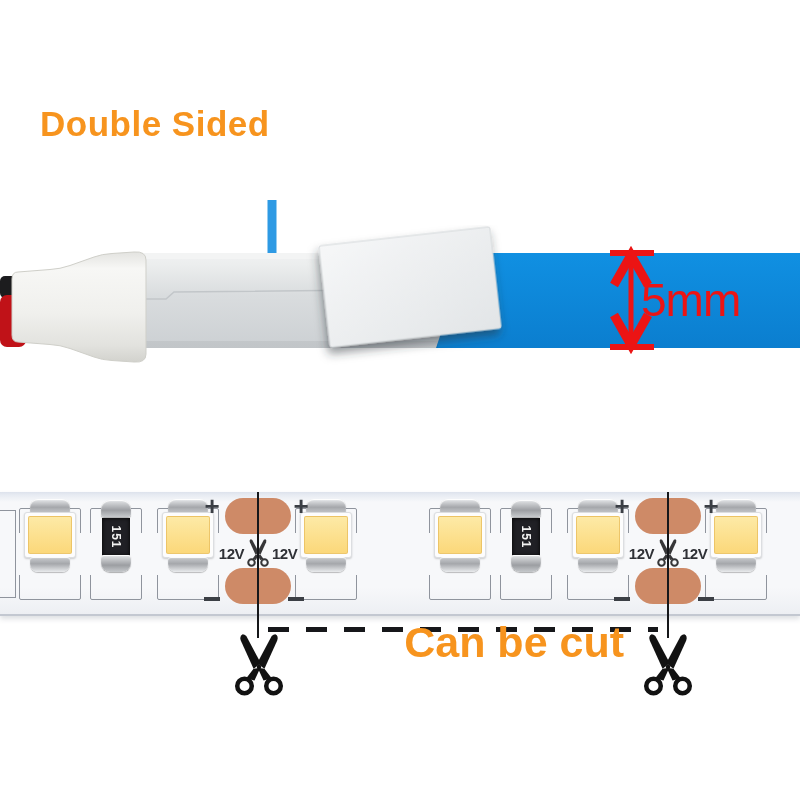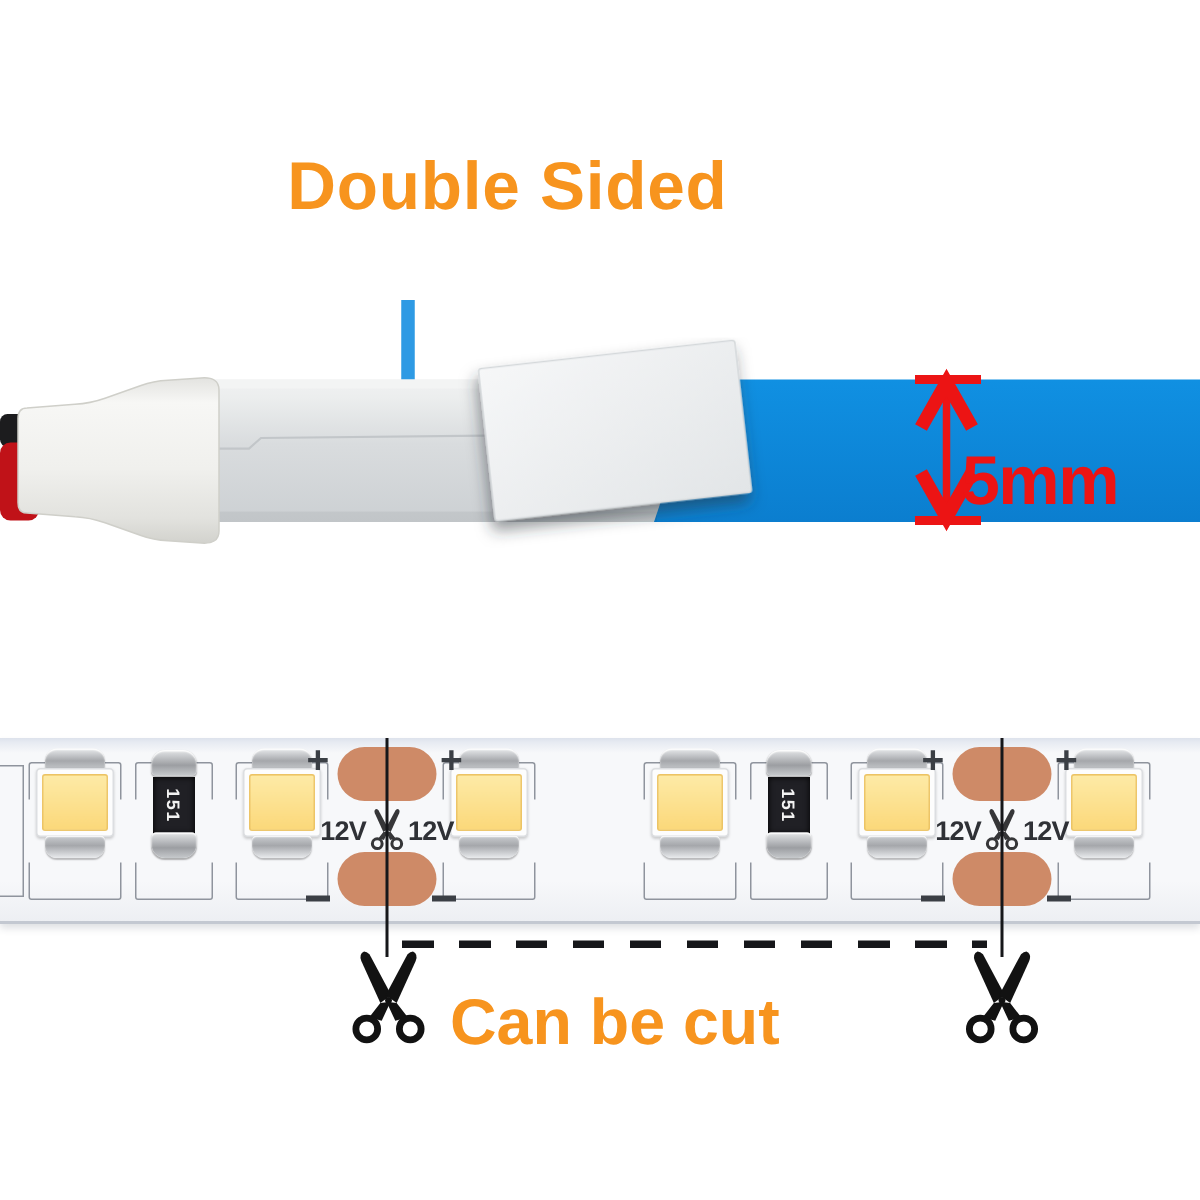--- a/index.html
+++ b/index.html
@@ -1,27 +1,27 @@
 <!DOCTYPE html>
 <html style="--orange: #F7941E; --arrow-blue: #2E9AE4; --strip-blue: #0E89DC; --red: #EC1414; --copper: #CE8A67; --pcb-bg: #f7f8fa;"><head>
 <meta charset="utf-8">
 <style>
   html,body{margin:0;padding:0;background:#ffffff;}
   .stage{position:relative;width:800px;height:800px;background:#fff;overflow:hidden;
          font-family:"Liberation Sans","DejaVu Sans",sans-serif;}
 
   
-  .headline{position:absolute;left:40px;top:99px;width:445px;text-align:right;
-            color:var(--orange,#F7941E);font-size:45px;font-weight:600;line-height:50px;letter-spacing:.5px;}
+  .headline{position:absolute;left:40px;top:99px;width:445px;text-align:left;
+            color:var(--orange,#F7941E);font-size:35px;font-weight:600;line-height:50px;letter-spacing:.5px;}
   .down-arrow{position:absolute;left:240px;top:198px;}
 
   
   .strip-top{position:absolute;left:0;top:225px;}
-  .mm-label{position:absolute;left:641px;top:273px;font-size:46px;font-weight:700;
-            color:var(--red,#EC1414);letter-spacing:-1px;margin-top:20px;}
+  .mm-label{position:absolute;left:641px;top:273px;font-size:46px;font-weight:400;
+            color:var(--red,#EC1414);letter-spacing:-1px;}
 
   
   .pcb{position:absolute;left:0;top:492px;width:800px;height:122px;
        background:linear-gradient(180deg,#dde2ec 0,#e7ebf2 3px,#f7f8fa 10px,#f7f8fa 78%,#edeff3 100%);
        border-bottom:2px solid #c3c8d1;box-shadow:0 3px 5px rgba(50,60,80,.16);}
   .outline{position:absolute;top:16px;width:62px;height:92px;border:1.6px solid #8f949d;border-radius:2px;box-sizing:border-box;}
   .outline .gap{position:absolute;top:24px;width:4px;height:42px;background:#f7f8fa;}
   .outline .gl{left:-2.5px;} .outline .gr{right:-2.5px;}
   .led,.res{position:absolute;top:0;height:122px;width:0;}
   .tab{position:absolute;width:40px;height:15px;left:-20px;
@@ -38,35 +38,35 @@
   .res-cap-t{top:8px;border-radius:9px 9px 3px 3px;}
   .res-cap-b{top:63px;border-radius:3px 3px 9px 9px;}
   .res-body{position:absolute;left:-14px;top:26px;width:28px;height:38px;background:#202025;
             display:flex;align-items:center;justify-content:center;box-shadow:inset 0 0 4px #000;}
   .res-code{color:#f2f2f2;font-size:12px;font-weight:700;transform:rotate(90deg);letter-spacing:1px;}
   .cut{position:absolute;top:0;height:122px;width:0;}
   .pad{position:absolute;left:-33px;width:66px;height:36px;border-radius:18px;
        background:linear-gradient(180deg,#d2926f,#c98259);}
   .pad-t{top:6px;} .pad-b{top:76px;}
   .cutline{position:absolute;left:-1.25px;top:0;width:2.5px;height:122px;background:#16171a;}
-  .vlabel{position:absolute;top:51px;width:48px;font-size:18px;font-weight:700;color:#2f3136;letter-spacing:-.5px;line-height:22px;}
+  .vlabel{position:absolute;top:51px;width:48px;font-size:15px;font-weight:700;color:#2f3136;letter-spacing:-.5px;line-height:22px;}
   .vl{left:-62px;text-align:right;} .vr{left:14px;text-align:left;}
   .plus{position:absolute;top:1px;width:20px;font-size:26px;line-height:26px;font-weight:600;color:#3b3f45;text-align:center;}
   .pl{left:-56px;} .pr{left:33px;}
   .minus{position:absolute;top:105px;width:16px;height:3.5px;background:#3b3f45;}
   .ml{left:-54px;} .mr{left:30px;}
   .scx-small{position:absolute;left:-13px;top:47px;opacity:.88;}
   .bracket-partial{position:absolute;left:-48px;top:18px;width:64px;height:88px;border:1.6px solid #8f949d;box-sizing:border-box;}
 
   
   .ext-line{position:absolute;width:2.5px;background:#16171a;}
   .dashes{position:absolute;left:268px;top:627px;width:390px;height:4.5px;
           background:repeating-linear-gradient(90deg,#16171a 0 21px,transparent 21px 38px);}
   .big-scissors{position:absolute;}
-  .cut-label{position:absolute;left:300px;top:658px;width:324px;text-align:left;
+  .cut-label{position:absolute;left:300px;top:618px;width:324px;text-align:right;
              color:var(--orange,#F7941E);font-size:43px;font-weight:600;}
 </style>
 </head>
 <body>
 
 <div class="stage">
 
   <div class="headline">
     <div>Double Sided</div>
   </div>

